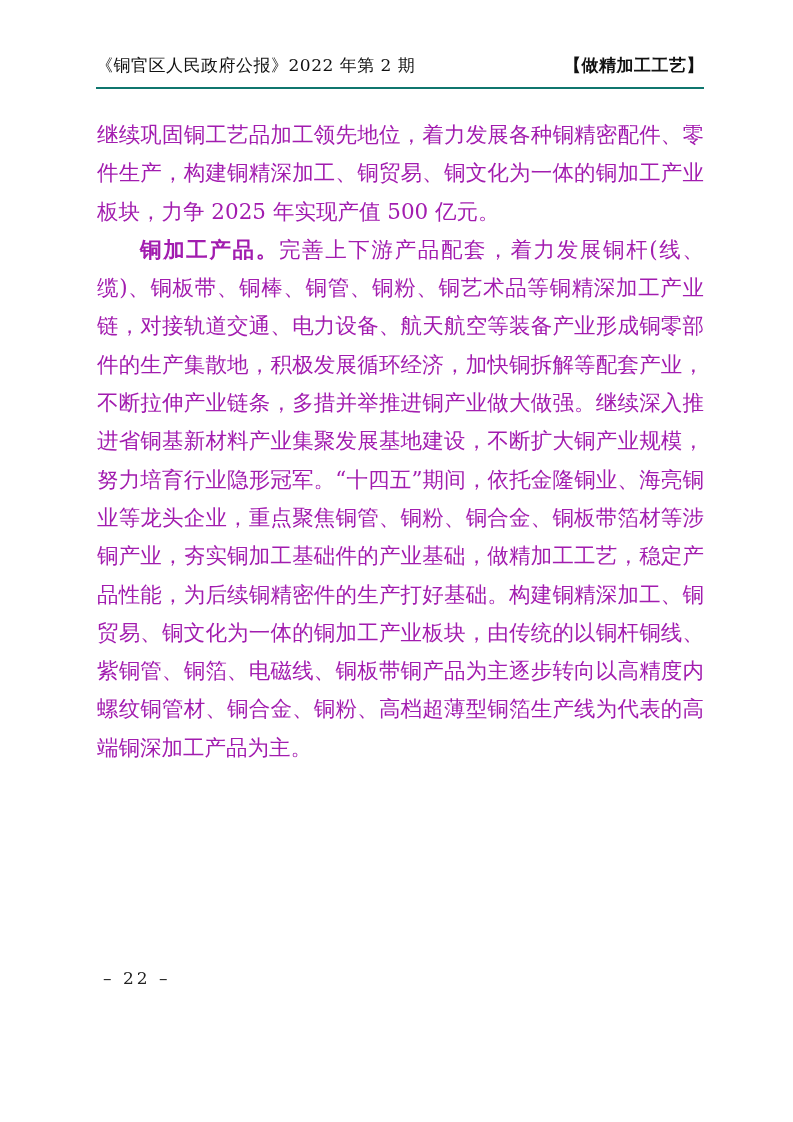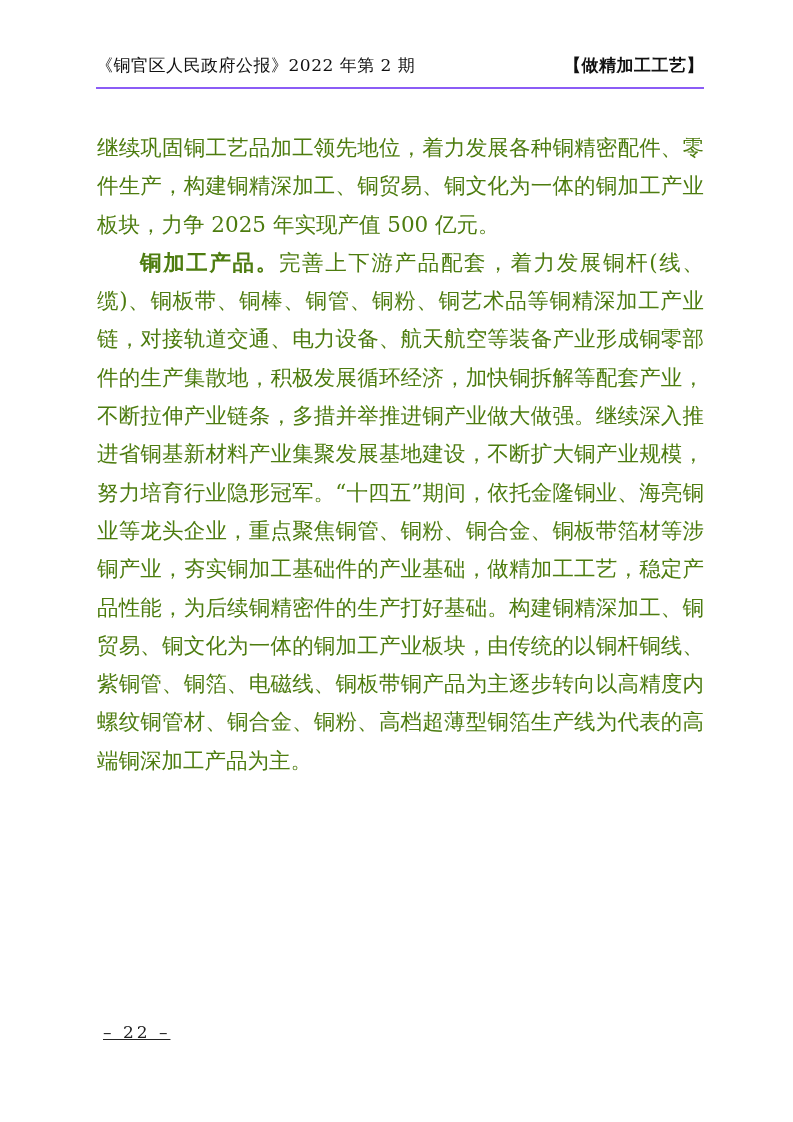--- a/index.html
+++ b/index.html
@@ -21,60 +21,59 @@
     position: absolute;
     top: 54px;
     left: 96px;
     width: 608px;
     display: flex;
     justify-content: space-between;
     align-items: baseline;
     font-size: 17px;
     letter-spacing: 0.5px;
     padding-bottom: 10px;
-    border-bottom: 2px solid #8b5cf6;
+    border-bottom: 2px solid #0f766e;
     box-sizing: border-box;
   }
   .header .left-title {
     font-weight: 500;
     white-space: nowrap;
   }
   .header .right-tag {
     font-weight: 600;
     white-space: nowrap;
   }
   .body-text {
     position: absolute;
-    top: 129px;
+    top: 116px;
     left: 97px;
     width: 607px;
     font-size: 21.5px;
     line-height: 38.3px;
     text-align: justify;
     text-justify: inter-ideograph;
-    color: #4d7c0f;
+    color: #a21caf;
   }
   .body-text p {
     margin: 0;
     padding: 0;
   }
   .body-text p.indented {
     text-indent: 2em;
   }
   .lead {
     font-weight: bold;
   }
   .footer {
     position: absolute;
-    top: 1022px;
+    top: 968px;
     left: 103px;
     font-size: 17px;
     letter-spacing: 3px;
     color: #222222;
-    text-decoration: underline;
   }
 </style>
 </head>
 <body>
 
 <div class="page">
 
   <div class="header">
     <span class="left-title">《铜官区人民政府公报》2022 年第 2 期</span>
     <span class="right-tag">【做精加工工艺】</span>

